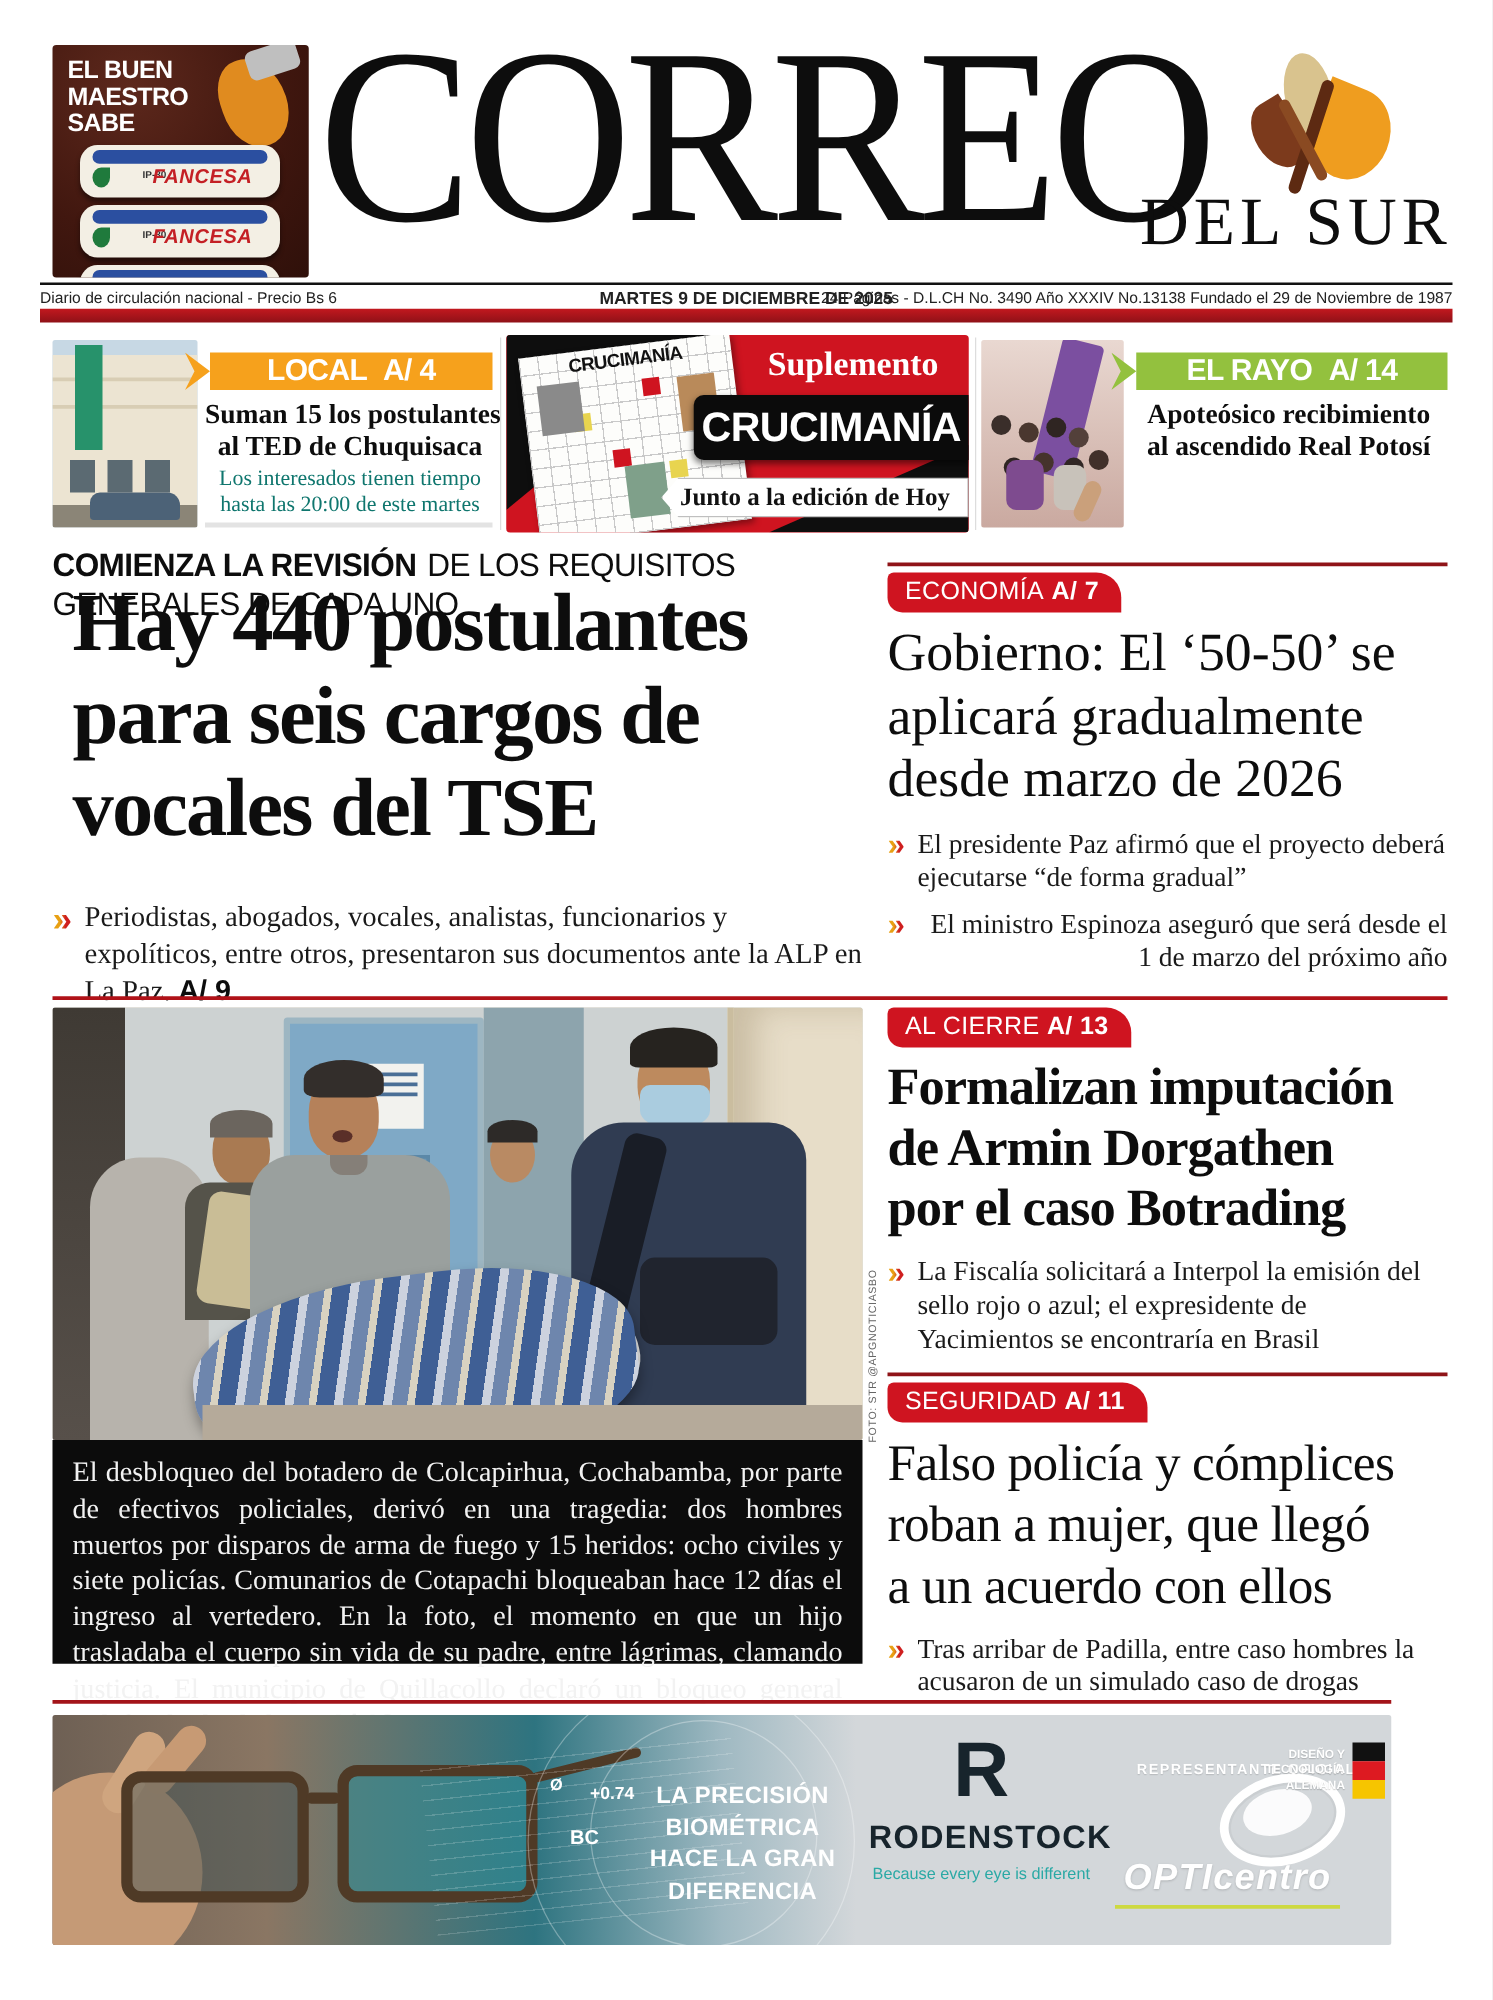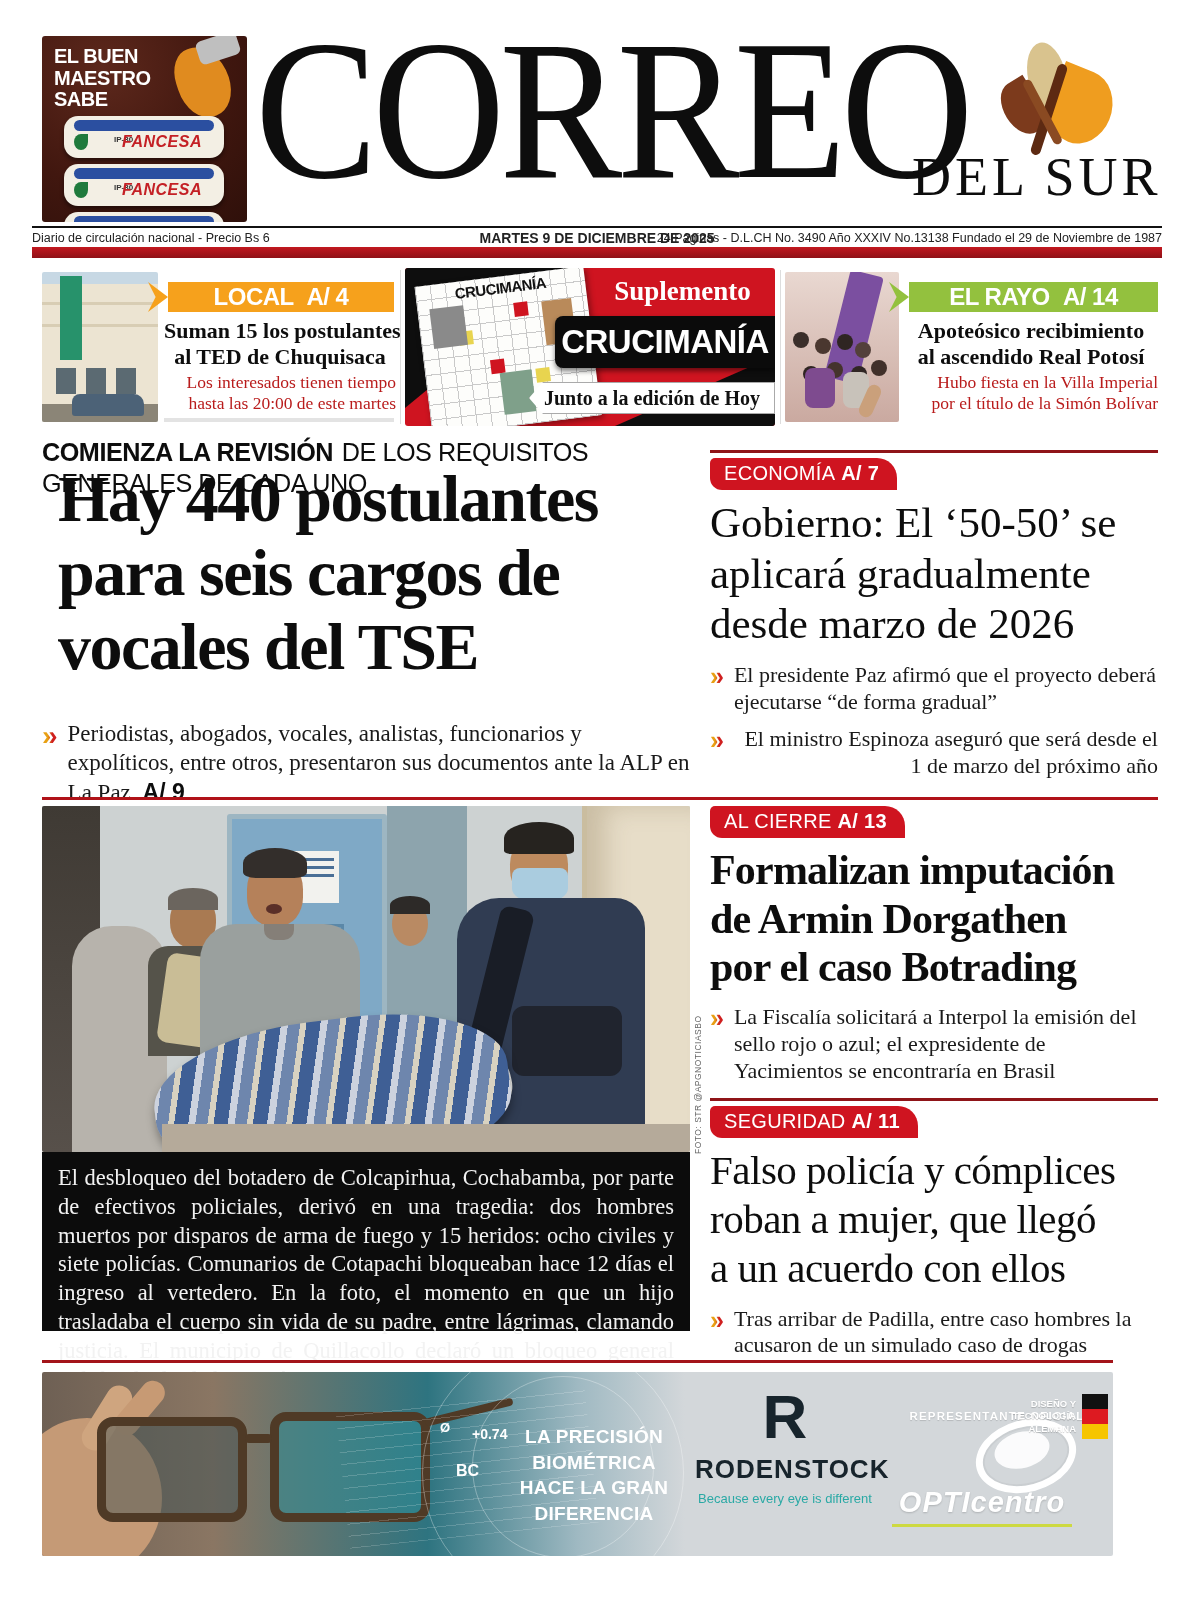--- a/index.html
+++ b/index.html
@@ -26,21 +26,21 @@
   .petal{position:absolute;}
 
   .topline{background:#111;}
   .dateline{font-size:12.5px;color:#222;}
   .redbar{background:linear-gradient(#c2181f,#8f1117);}
 
   
   .teaser-banner{color:#fff;font-weight:bold;font-size:24px;text-align:center;line-height:30px;letter-spacing:-0.5px;}
   .chev{width:20px;height:30px;}
   .teaser-head{font-family:"Liberation Serif",serif;font-weight:bold;font-size:22px;line-height:1.17;text-align:center;color:#0d0d0d;}
-  .teaser-sub{font-family:"Liberation Serif",serif;font-size:17.5px;line-height:1.2;text-align:right;color:#b91c1c;}
+  .teaser-sub{font-family:"Liberation Serif",serif;font-size:17.5px;line-height:1.2;text-align:center;color:#0f766e;}
   .vsep{width:1px;background:#ddd;}
 
   
   .cruci-box{background:#cf1420;overflow:hidden;border-radius:3px;}
   .cruci-blackTL{position:absolute;left:0;top:0;width:170px;height:140px;background:#0e0e0e;clip-path:polygon(0 0,100% 0,0 100%);}
   .cruci-blackBR{position:absolute;right:0;bottom:0;width:160px;height:70px;background:#0e0e0e;clip-path:polygon(100% 0,100% 100%,0 100%);}
   .cruci-cover{position:absolute;left:18px;top:8px;width:170px;height:150px;background:#fdfdfb;transform:rotate(-7deg);
     background-image:repeating-linear-gradient(0deg,#c9c9c9 0 1px,transparent 1px 15px),
                      repeating-linear-gradient(90deg,#c9c9c9 0 1px,transparent 1px 15px);
     box-shadow:2px 3px 6px rgba(0,0,0,.4);}
@@ -200,22 +200,20 @@
       <div class="abs" style="left:58px;top:100px;width:26px;height:36px;background:#c8c2ba;border-radius:8px;"></div>
       <div class="abs" style="left:78px;top:112px;width:14px;height:34px;background:#caa07b;border-radius:7px;transform:rotate(24deg);"></div>
     </div>
     <div class="abs chev" style="left:104px;top:14px;background:#93c13e;clip-path:polygon(0 0,100% 50%,0 100%,38% 50%);"></div>
     <div class="abs teaser-banner" style="left:124px;top:14px;width:249px;height:30px;background:#93c13e;">
       <span>EL RAYO</span>
       <span style="margin-left:7px;">A/ 14</span>
     </div>
     <div class="abs teaser-head pre" style="left:119px;top:50px;width:254px;">Apoteósico recibimiento
 al ascendido Real Potosí</div>
-    <div class="abs teaser-sub pre" style="left:119px;top:104px;width:254px;">Hubo fiesta en la Villa Imperial
-por el título de la Simón Bolívar</div>
   </div>
 
   <div class="abs kicker" style="left:42px;top:437px;width:680px;">
     <b>COMIENZA LA REVISIÓN</b><span style="margin-left:9px;">DE LOS REQUISITOS GENERALES DE CADA UNO</span>
   </div>
   <div class="abs lead-head pre" style="left:42px;top:462px;width:660px;margin-left:16px;">Hay 440 postulantes
 para seis cargos de
 vocales del TSE</div>
   <div class="abs bullet-row" style="left:42px;top:720px;width:648px;">
     <span class="bullet-glyph" style="font-size:28px;margin-top:2px;">»</span>

